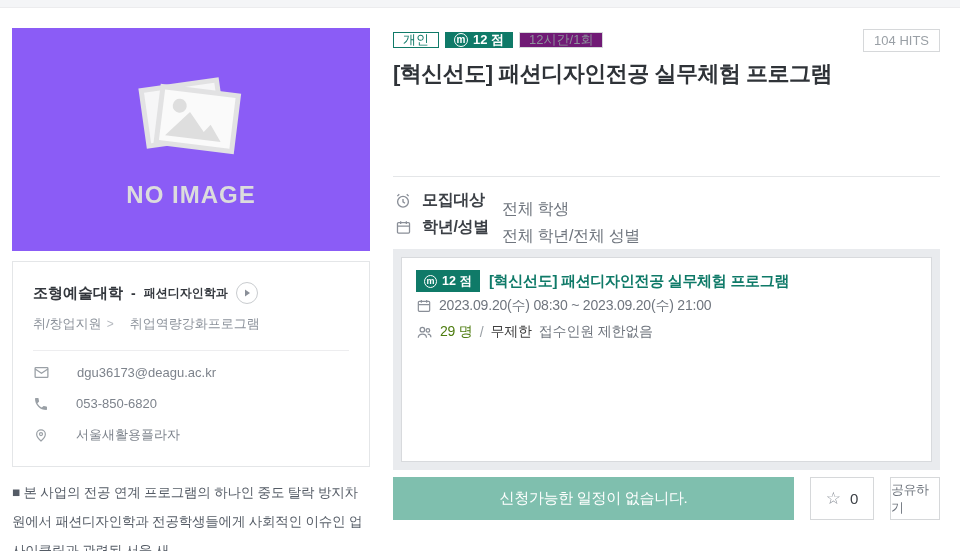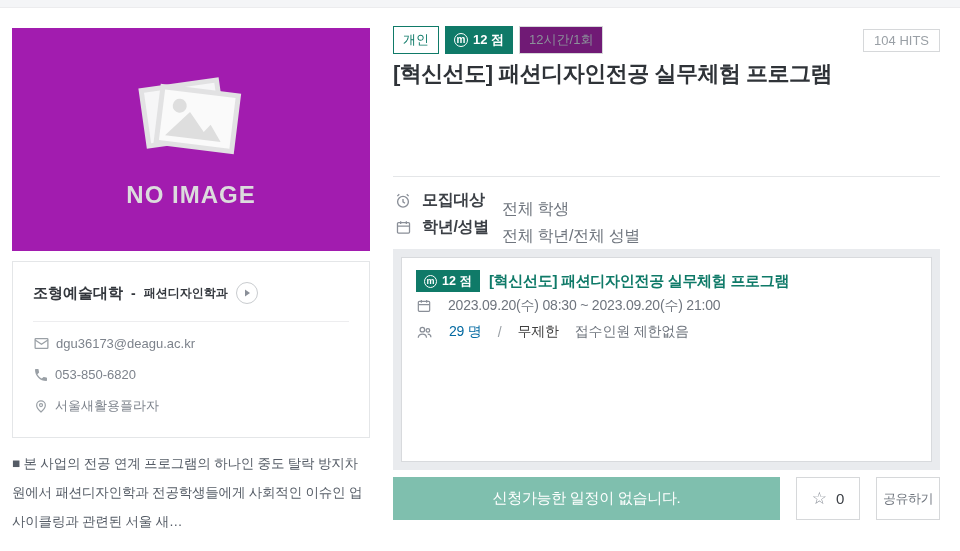--- a/index.html
+++ b/index.html
@@ -3,44 +3,44 @@
 <meta charset="utf-8">
 <style>
   * { margin:0; padding:0; box-sizing:border-box; }
   html,body { width:960px; height:551px; background:#fff; overflow:hidden;
     font-family:"Liberation Sans","DejaVu Sans",sans-serif; color:#3c4046; }
   .top-strip { height:8px; background:#f4f5f7; border-bottom:1px solid #ececee; }
   .main { display:flex; gap:23px; padding:20px 20px 0 12px; }
 
   
   .left-col { width:358px; flex:none; }
-  .no-image-box { height:223px; background:#a21caf; display:flex; flex-direction:column;
+  .no-image-box { height:223px; background:#8b5cf6; display:flex; flex-direction:column;
     align-items:center; justify-content:center; }
   .no-image-label { margin-top:14px; font-size:24px; font-weight:bold; color:#dcdcdd; letter-spacing:1px; }
   .org-card { margin-top:10px; border:1px solid #e4e6e8; background:#fff; padding:20px 20px 16px 20px; }
   .org-row { display:flex; align-items:center; gap:8px; }
   .org-college { font-size:15px; font-weight:bold; color:#33373d; }
   .org-dash { font-size:14px; font-weight:bold; color:#33373d; }
   .org-dept { font-size:12px; font-weight:bold; color:#33373d; }
   .play-btn { width:22px; height:22px; border:1px solid #c9cccf; border-radius:50%;
     display:inline-flex; align-items:center; justify-content:center; background:#fff; cursor:pointer; }
   .play-btn svg { display:block; }
   .breadcrumb { margin-top:11px; font-size:13px; color:#8b919a; display:flex; align-items:center; }
   .crumb-chev { margin:0 4px 0 5px; color:#b6bac0; font-size:12px; }
   .crumb-sub { margin-left:12px; }
   .org-divider { border-top:1px solid #ededef; margin:17px 0 6px 0; }
-  .contact-row { display:flex; align-items:center; gap:6px; height:31px; font-size:13px; color:#7d838c; }
+  .contact-row { display:flex; align-items:center; gap:27px; height:31px; font-size:13px; color:#7d838c; }
   .icon { display:inline-flex; align-items:center; justify-content:center; flex:none; }
   .icon svg { display:block; }
   .desc { margin-top:11px; font-size:13.5px; color:#555c66; line-height:29px; letter-spacing:-0.2px; }
 
   
   .right-col { flex:1; min-width:0; }
   .badges-row { display:flex; align-items:center; gap:6px; height:24px; }
-  .badge { display:inline-flex; align-items:center; gap:5px; height:28px; padding:0 9px;
+  .badge { display:inline-flex; align-items:center; gap:5px; height:16px; padding:0 9px;
     font-size:13px; white-space:nowrap; }
   .badge-outline-teal { border:1px solid #0f7a68; color:#0f7a68; background:#fff; }
   .badge-filled-teal { background:#0f7a68; color:#fff; font-weight:bold; }
   .badge-outline-gray { border:1px solid #d6d8da; color:#8b919a; background:#701a75; }
   .m-circle { width:14px; height:14px; border:1.4px solid currentColor; border-radius:50%;
     display:inline-flex; align-items:center; justify-content:center; font-size:10px; font-weight:bold; line-height:1; }
   .hits-box { margin-left:auto; border:1px solid #d6d8da; color:#9aa0a6; font-size:13px;
     padding:3px 10px; background:#fff; }
   .page-title { margin-top:8px; font-size:22px; font-weight:bold; color:#2f3338; letter-spacing:-0.5px; line-height:28px; }
   .title-divider { border-top:1px solid #e4e6e8; margin-top:88px; }
@@ -49,32 +49,32 @@
   .info-row .icon { width:20px; margin-right:9px; }
   .info-label { width:80px; font-weight:bold; color:#3c4046; letter-spacing:-0.3px; }
   .info-value { color:#6f757e; letter-spacing:-0.3px;margin-top:18px; }
   .schedule-panel { margin-top:8px; background:#e9ebee; padding:8px; }
   .schedule-card { background:#fff; border:1px solid #d8dadd; height:205px; padding:11px 14px; }
   .sched-head { display:flex; align-items:center; gap:9px; height:24px; }
   .sched-badge { display:inline-flex; align-items:center; gap:5px; background:#0f7a68; color:#fff;
     font-size:12.5px; font-weight:bold; padding:0 8px; height:22px; }
   .sched-badge .m-circle { width:13px; height:13px; font-size:9px; }
   .sched-title { font-size:15px; font-weight:bold; color:#0f7a68; letter-spacing:-0.3px; }
-  .sched-row { display:flex; align-items:center; gap:16px; height:26px; font-size:14px; color:#6f757e; letter-spacing:-0.2px; }
-  .cap-count { color:#0369a1; }
+  .sched-row { display:flex; align-items:center; gap:7px; height:26px; font-size:14px; color:#6f757e; letter-spacing:-0.2px; }
+  .cap-count { color:#4d7c0f; }
   .cap-sep { color:#9aa0a6; }
   .cap-unlimited { color:#404040; }
   .footer-row { margin-top:7px; display:flex; gap:16px; height:43px; }
   .apply-btn { flex:1; background:#7fbfae; color:#fff; font-size:15px; letter-spacing:-0.3px;
     display:flex; align-items:center; justify-content:center; border:none; cursor:pointer; }
   .fav-btn { width:64px; background:#fff; border:1px solid #d6d8da; display:flex; align-items:center;
     justify-content:center; gap:9px; cursor:pointer; }
   .fav-star { font-size:17px; color:#8a8f98; line-height:1; }
   .fav-count { font-size:15px; color:#3c4046; }
-  .share-btn { width:64px; background:#fff; border:1px solid #d6d8da; color:#6f757e; font-size:13px;
+  .share-btn { width:50px; background:#fff; border:1px solid #d6d8da; color:#6f757e; font-size:13px;
     display:flex; align-items:center; justify-content:center; letter-spacing:-0.5px; cursor:pointer; }
 </style>
 </head>
 <body>
 
 <div class="top-strip"></div>
 
 <div class="main">
 
   <div class="left-col">
@@ -98,20 +98,25 @@
     <div class="org-card">
       <div class="org-row">
         <span class="org-college">조형예술대학</span>
         <span class="org-dash">-</span>
         <span class="org-dept">패션디자인학과</span>
         <span class="play-btn">
           <svg width="10" height="10" viewBox="0 0 10 10">
               <path d="M3 1.5 L8 5 L3 8.5 Z" fill="#8a8f98"></path>
             </svg>
         </span>
+      </div>
+      <div class="breadcrumb">
+        <span>취/창업지원</span>
+        <span class="crumb-chev">&gt;</span>
+        <span class="crumb-sub">취업역량강화프로그램</span>
       </div>
       <div class="org-divider"></div>
       <div class="contact-row">
         <span class="icon">
           <svg width="17" height="17" viewBox="0 0 24 24" fill="none" stroke="#9aa0a6" stroke-width="1.8">
             <rect x="3" y="5" width="18" height="14" rx="1"></rect>
               <path d="M3 7l9 6 9-6"></path>
           </svg>
         </span>
         <span>dgu36173@deagu.ac.kr</span>

